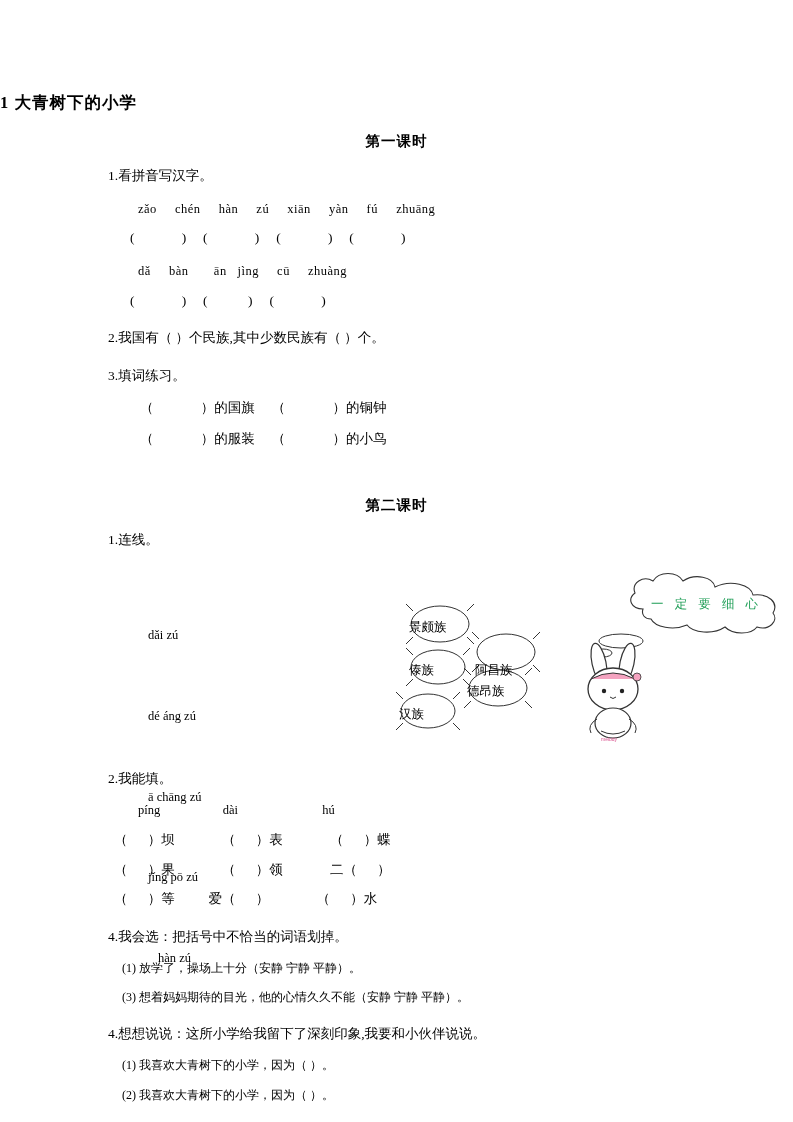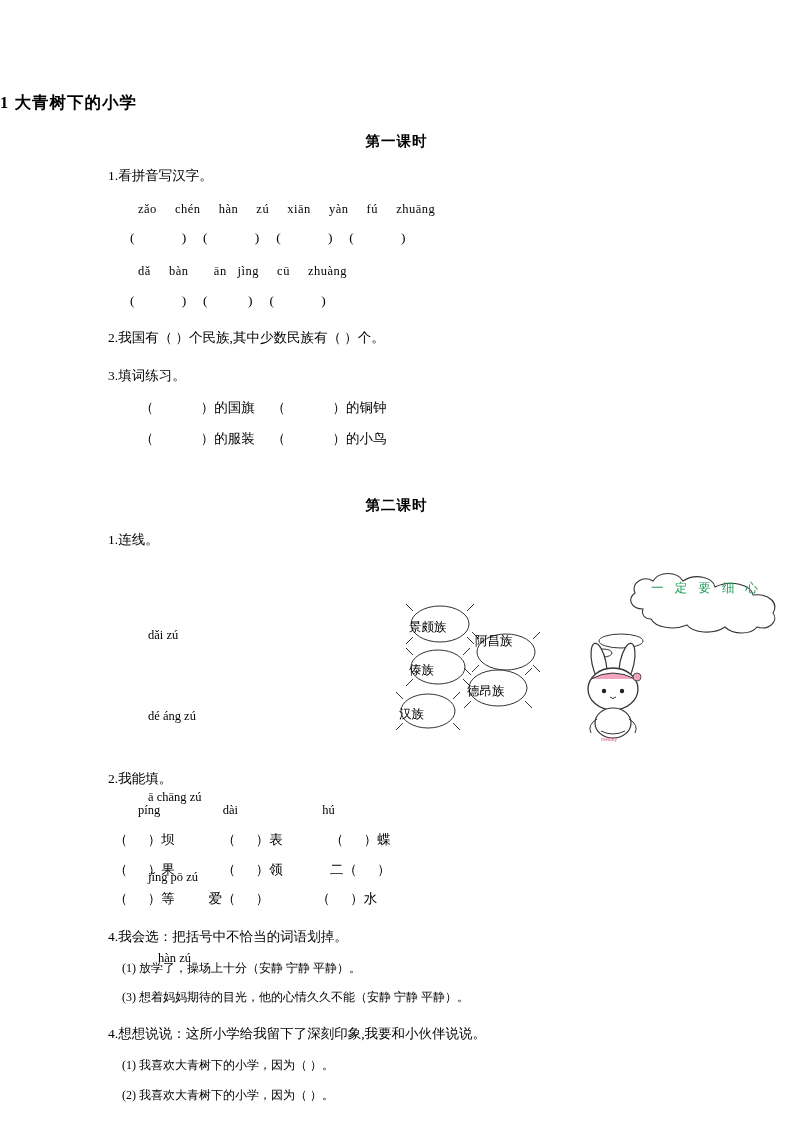--- a/index.html
+++ b/index.html
@@ -171,33 +171,33 @@
 
       <div class="tribes">
 
         <svg class="deco" style="left:290px; top:10px;" width="200" height="70" viewBox="0 0 200 70">
           <path d="M30,40 C18,40 14,30 22,24 C18,14 30,6 40,12 C46,2 64,2 70,12 C82,4 100,8 102,18 C118,10 138,16 140,26 C156,24 166,34 160,44 C166,52 156,62 144,58 C138,66 120,66 112,58 C100,66 80,64 74,56 C60,62 42,58 38,50 C32,50 28,46 30,40 Z" fill="#ffffff" stroke="#333333" stroke-width="1.1"></path>
         </svg>
         <svg class="deco" style="left:268px; top:72px;" width="60" height="30" viewBox="0 0 60 30">
           <ellipse cx="30" cy="10" rx="22" ry="7" fill="#ffffff" stroke="#333333" stroke-width="1"></ellipse>
           <ellipse cx="12" cy="22" rx="9" ry="4" fill="#ffffff" stroke="#333333" stroke-width="1"></ellipse>
         </svg>
-        <div class="cloudtxt" style="left:328px; top:18px;">一 定 要 细 心</div>
+        <div class="cloudtxt" style="left:328px; top:34px;">一 定 要 细 心</div>
 
         <svg class="deco" style="left:82px; top:40px;" width="70" height="50" viewBox="0 0 70 50">
           <ellipse cx="35" cy="25" rx="29" ry="18" fill="#ffffff" stroke="#333333" stroke-width="1"></ellipse>
           <path d="M8,12 l-7,-7 M62,12 l7,-7 M8,38 l-7,7 M62,38 l7,7" stroke="#333333" stroke-width="1" fill="none"></path>
         </svg>
         <div class="tribe" style="left:86px; top:57px; width:62px;">景颇族</div>
 
         <svg class="deco" style="left:148px; top:68px;" width="70" height="50" viewBox="0 0 70 50">
           <ellipse cx="35" cy="25" rx="29" ry="18" fill="#ffffff" stroke="#333333" stroke-width="1"></ellipse>
           <path d="M8,12 l-7,-7 M62,12 l7,-7 M8,38 l-7,7 M62,38 l7,7" stroke="#333333" stroke-width="1" fill="none"></path>
         </svg>
-        <div class="tribe" style="left:152px; top:71px; width:62px;">阿昌族</div>
+        <div class="tribe" style="left:152px; top:100px; width:62px;">阿昌族</div>
 
         <svg class="deco" style="left:82px; top:84px;" width="66" height="48" viewBox="0 0 66 48">
           <ellipse cx="33" cy="24" rx="27" ry="17" fill="#ffffff" stroke="#333333" stroke-width="1"></ellipse>
           <path d="M8,12 l-7,-7 M58,12 l7,-7 M8,36 l-7,7 M58,36 l7,7" stroke="#333333" stroke-width="1" fill="none"></path>
         </svg>
         <div class="tribe" style="left:86px; top:100px; width:58px;">傣族</div>
 
         <svg class="deco" style="left:140px; top:104px;" width="70" height="50" viewBox="0 0 70 50">
           <ellipse cx="35" cy="25" rx="29" ry="18" fill="#ffffff" stroke="#333333" stroke-width="1"></ellipse>
           <path d="M8,12 l-7,-7 M62,12 l7,-7 M8,38 l-7,7 M62,38 l7,7" stroke="#333333" stroke-width="1" fill="none"></path>

